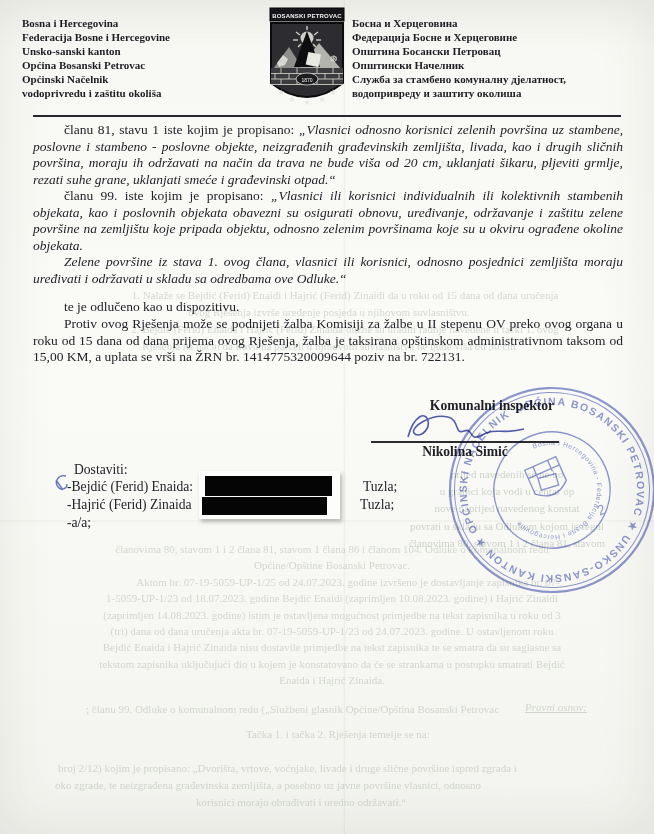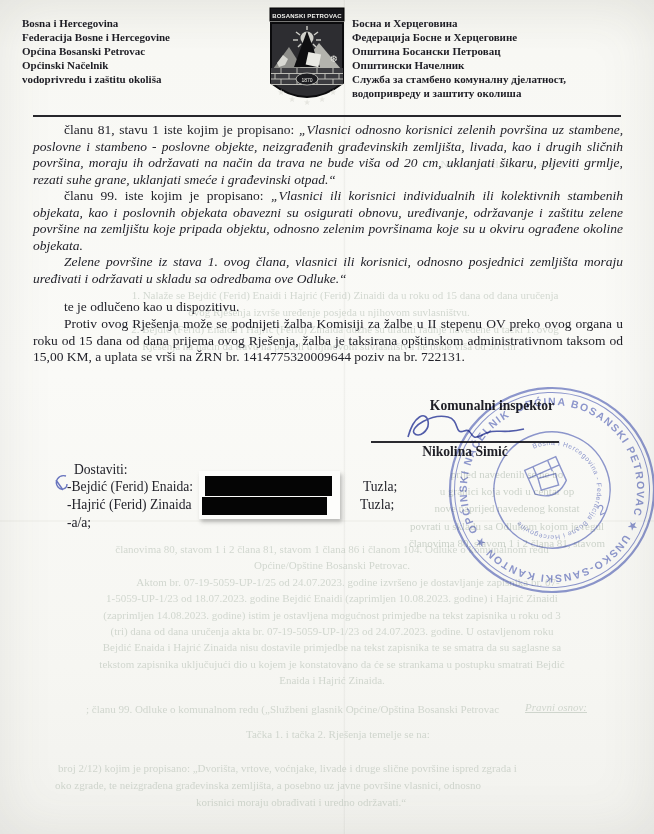--- a/index.html
+++ b/index.html
@@ -111,20 +111,21 @@
   <div class="ghost stb g-und" id="stb-h">Pravni osnov:</div>
   <div class="ghost stb" id="stb-0">Tačka 1. i tačka 2. Rješenja temelje se na:</div>
   <div class="ghost stb" id="stb-1">; članu 99. Odluke o komunalnom redu („Službeni glasnik Općine/Opština Bosanski Petrovac</div>
   <div class="ghost stb" id="stb-2">broj 2/12) kojim je propisano: „Dvorišta, vrtove, voćnjake, livade i druge slične površine ispred zgrada i</div>
   <div class="ghost stb" id="stb-3">oko zgrade, te neizgrađena građevinska zemljišta, a posebno uz javne površine vlasnici, odnosno</div>
   <div class="ghost stb" id="stb-4">korisnici moraju obrađivati i uredno održavati.“</div>
 
   <div class="hdr hdr-left">
     <div>Bosna i Hercegovina</div>
     <div>Federacija Bosne i Hercegovine</div>
+    <div>Unsko-sanski kanton</div>
     <div>Općina Bosanski Petrovac</div>
     <div>Općinski Načelnik</div>
     <div>vodoprivredu i zaštitu okoliša</div>
   </div>
 
   <svg class="crest" width="80" height="107" viewBox="0 0 80 107">
     <rect x="3" y="1" width="74" height="13" fill="#16161a" stroke="#000"></rect>
     <text x="40" y="10.5" text-anchor="middle" font-family="Liberation Sans, sans-serif" font-size="6" font-weight="bold" fill="#f2f2ee" letter-spacing="0.2">BOSANSKI PETROVAC</text>
     <path d="M4,16 H76 V76 Q40,104 4,76 Z" fill="#2d2d31" stroke="#0b0b0d" stroke-width="2"></path>
     <circle cx="40" cy="31" r="6.5" fill="#cfcfc9"></circle>

